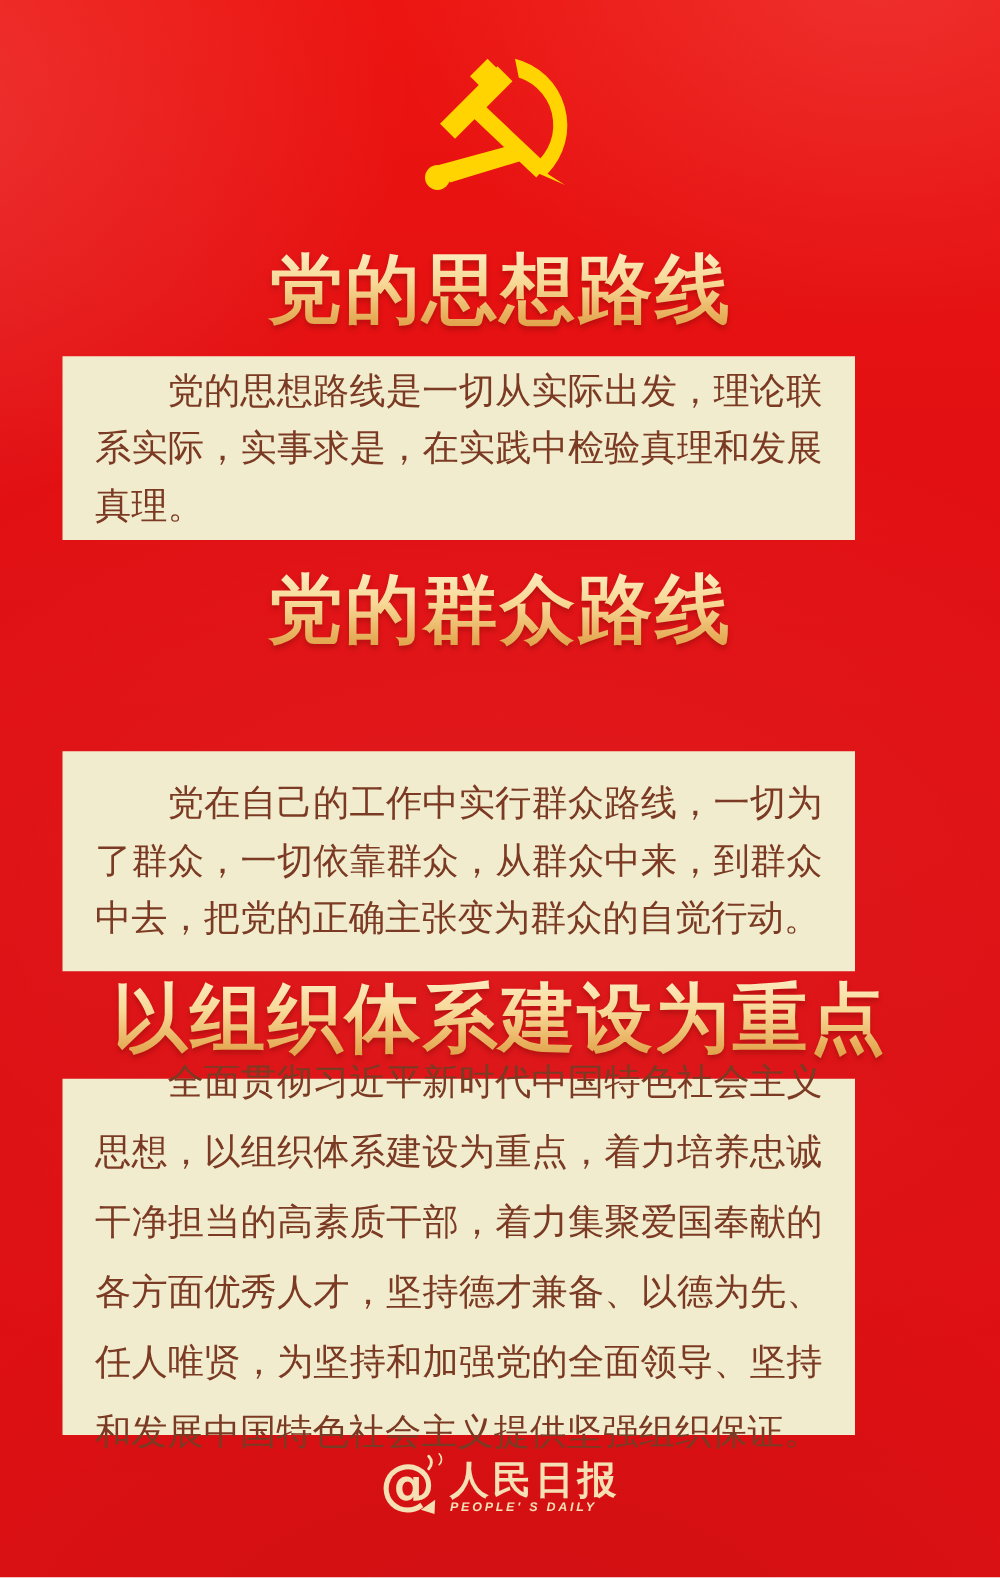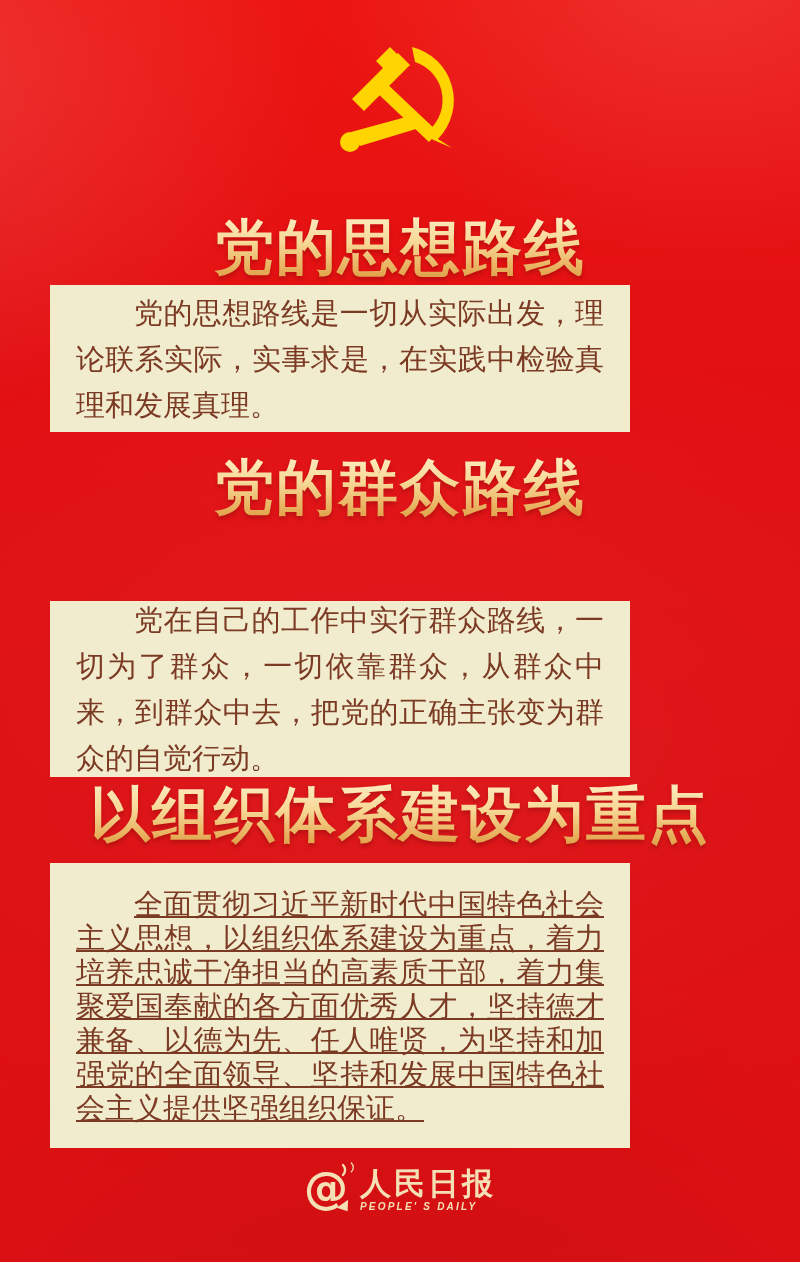--- a/index.html
+++ b/index.html
@@ -37,49 +37,49 @@
     font-weight: 900;
     font-size: 60px;
     line-height: 68px;
     letter-spacing: 2px;
     background: linear-gradient(180deg, #fdedc4 0%, #f7d896 42%, #e5aa55 85%, #d99d42 100%);
     -webkit-background-clip: text;
     background-clip: text;
     color: transparent;
     filter: drop-shadow(0 3px 2px rgba(120,8,4,0.38));
   }
-  .heading-1 { top: 214px; }
+  .heading-1 { top: 198px; }
   .heading-2 { top: 454px; }
   .heading-3 { top: 781px; }
 
   .panel {
     position: absolute;
     left: 50px;
-    width: 580px;
+    width: 634px;
     box-sizing: border-box;
     background: #f2ecce;
     display: flex;
     align-items: center;
     padding: 8px 26px;
   }
   .panel-1 { top: 285px; height: 147px; }
   .panel-2 { top: 590px; height: 176px; margin-top: 11px; }
   .panel-3 { top: 863px; height: 285px; }
 
   .panel p {
     margin: 0;
     width: 100%;
     font-size: 29px;
     line-height: 46px;
     color: #7b3a23;
     text-align: justify;
     text-indent: 2em;
     font-family: "Liberation Sans", sans-serif;
   }
-  .panel-3 p { line-height: 34px; text-decoration: underline; }
+  .panel-3 p { line-height: 56px; }
 
   .footer-logo {
     position: absolute;
     top: 1166px;
     left: 0;
     right: 0;
     display: flex;
     justify-content: center;
     color: #f4e0b4;
   }

